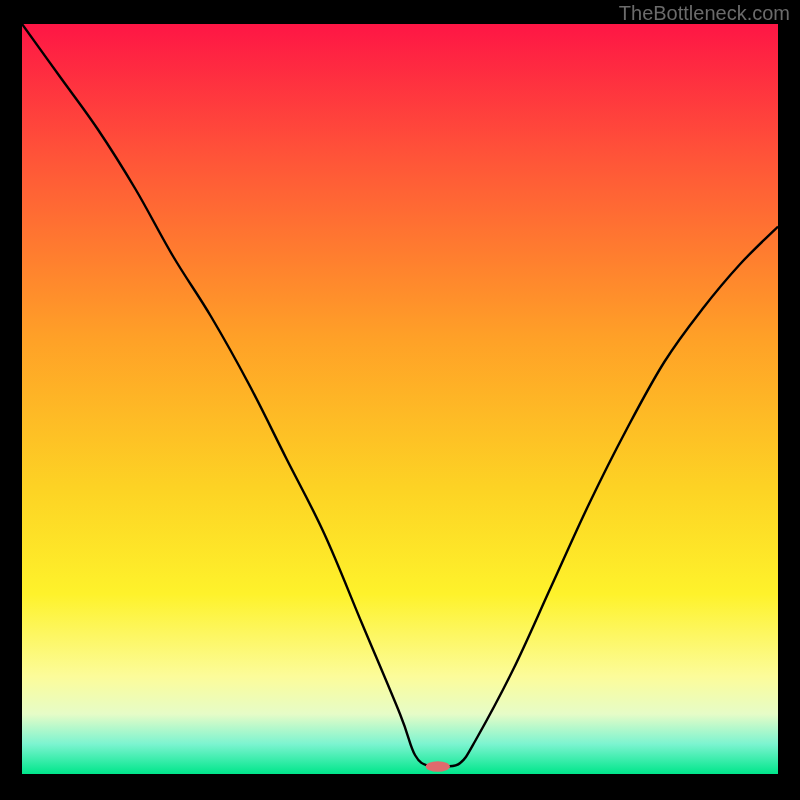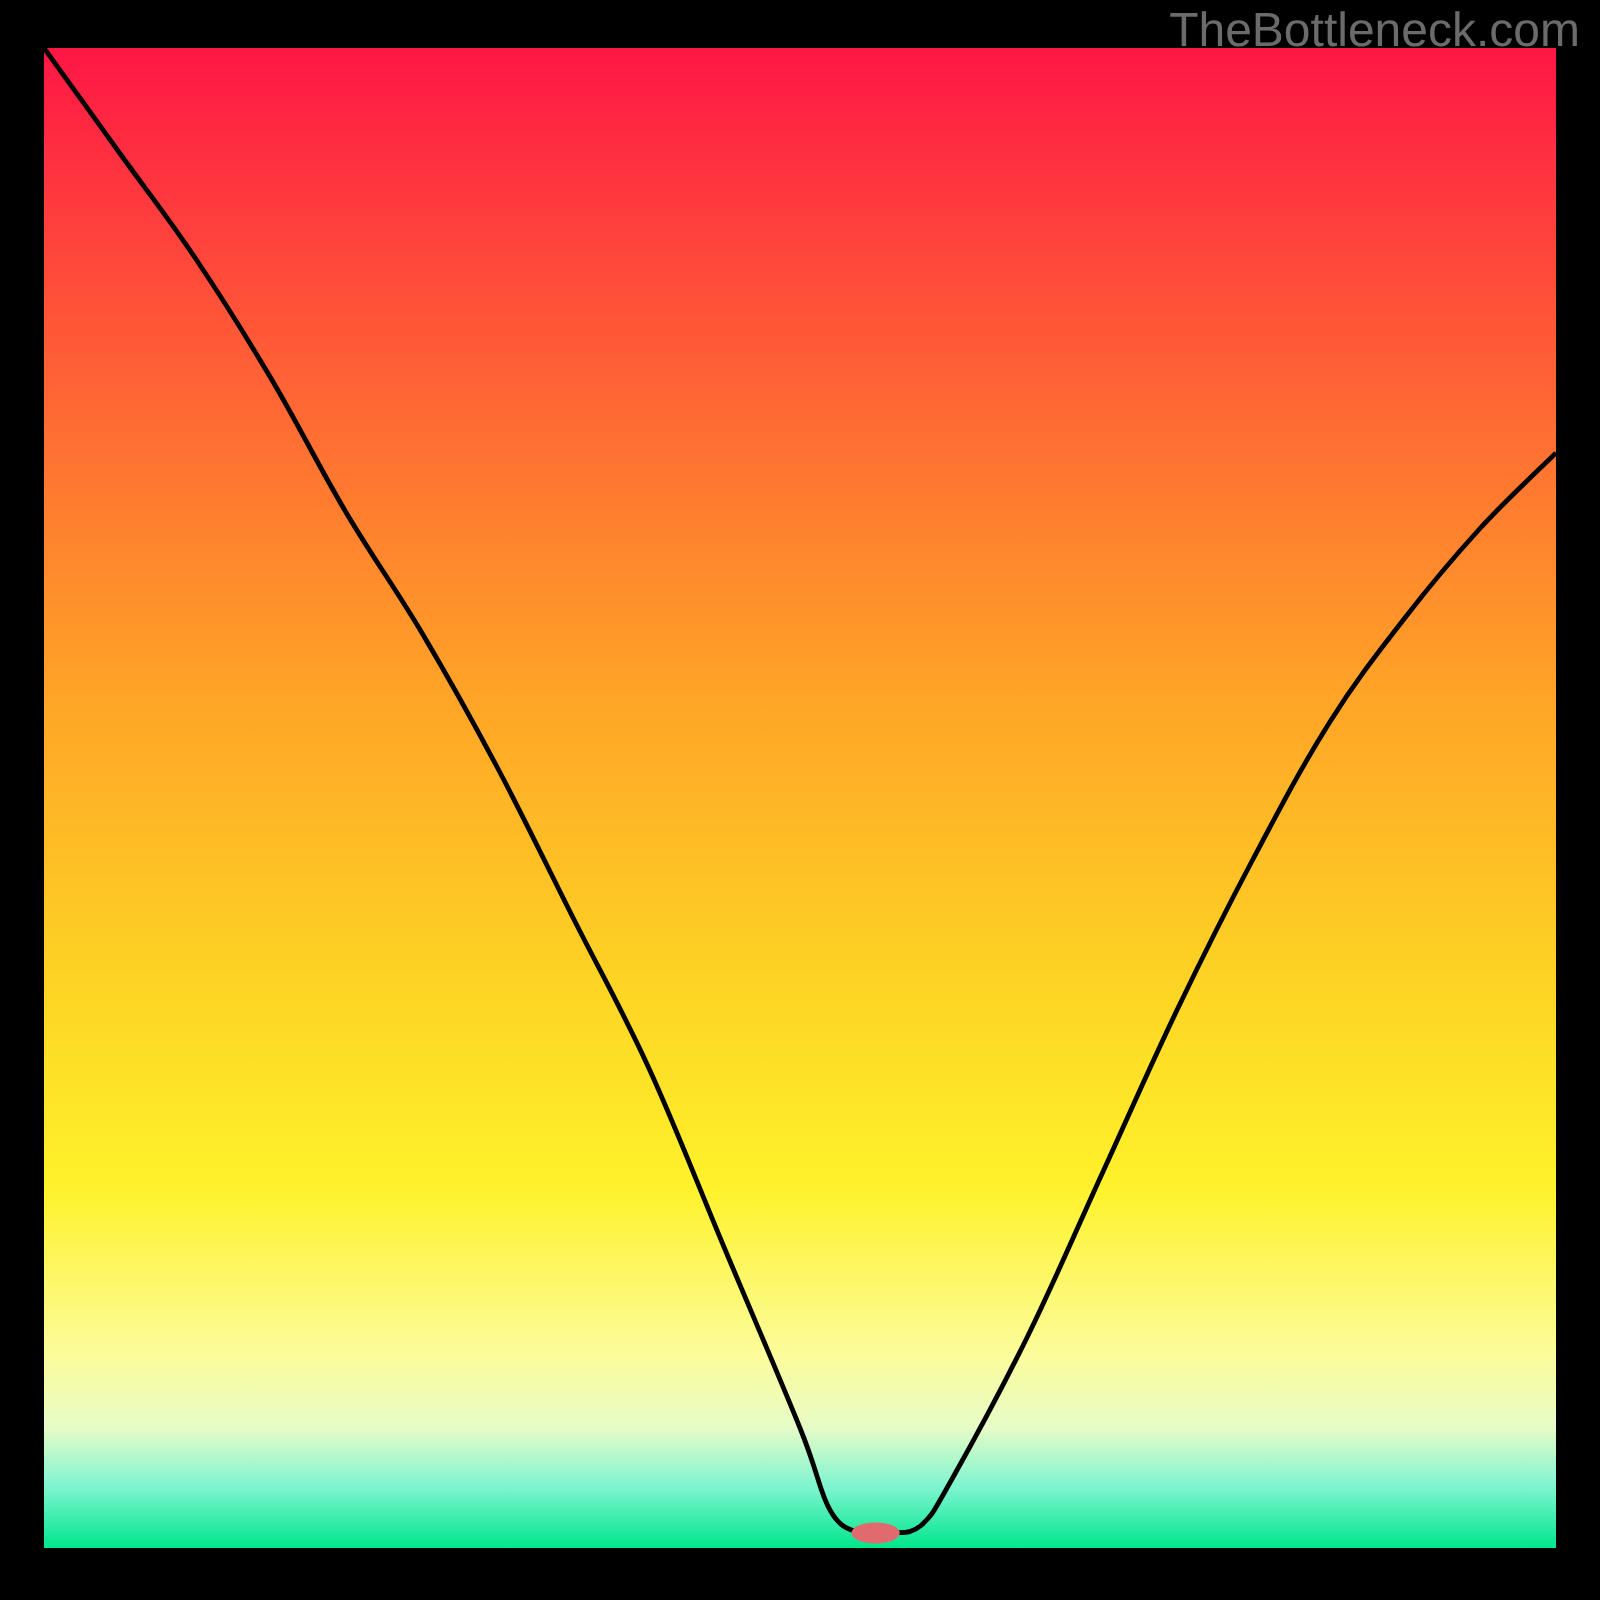--- a/index.html
+++ b/index.html
@@ -8,21 +8,21 @@
   width: 800px;
   height: 800px;
   background: #000;
   font-family: Arial, Helvetica, sans-serif;
 }
 .attribution {
   position: absolute;
   top: 2px;
   right: 10px;
   color: #6b6b6b;
-  font-size: 24px;
+  font-size: 20px;
   font-weight: 400;
   z-index: 10;
 }
 .plot-wrap {
   position: absolute;
   left: 22px;
   top: 24px;
   width: 756px;
   height: 750px;
   overflow: hidden;

